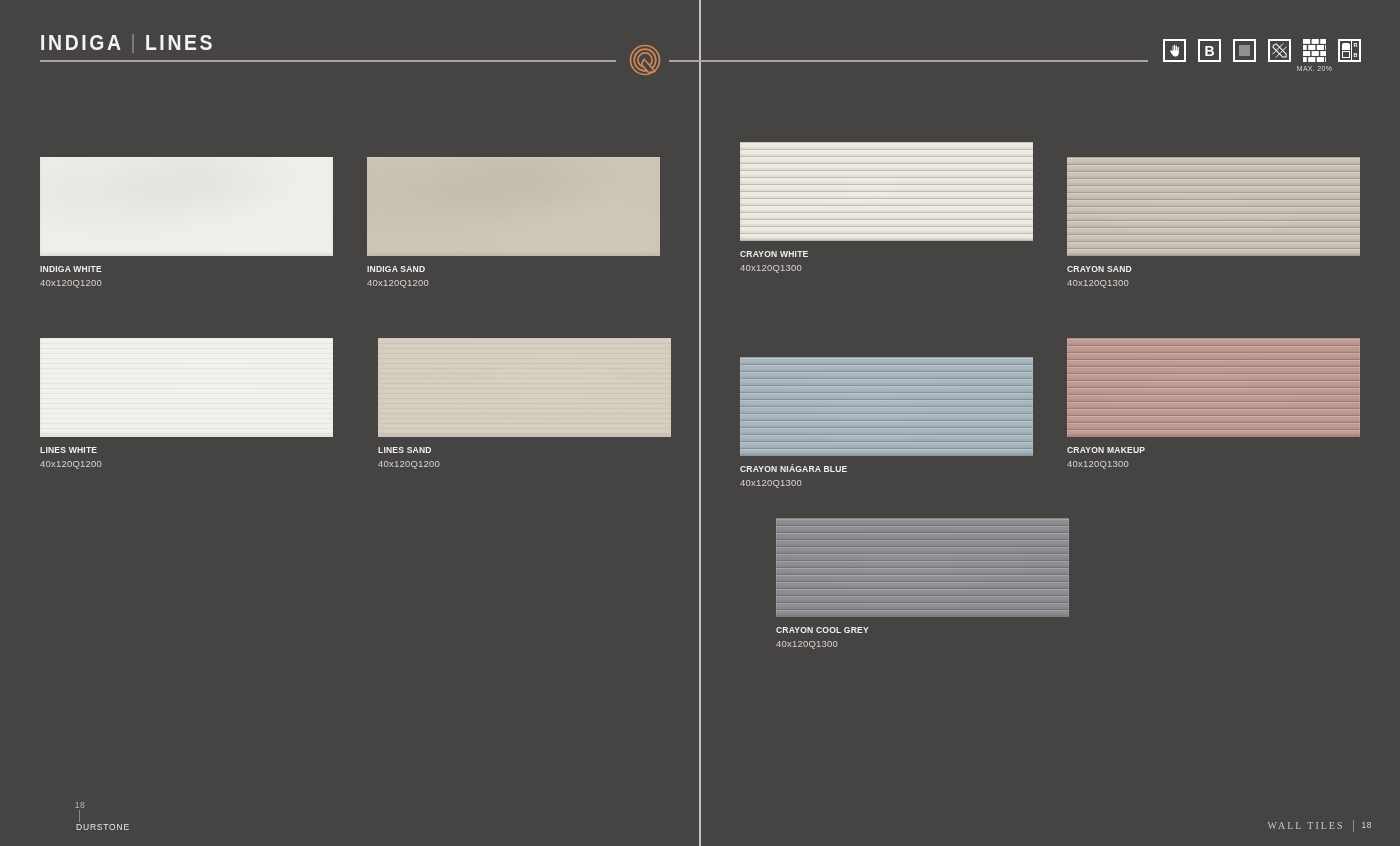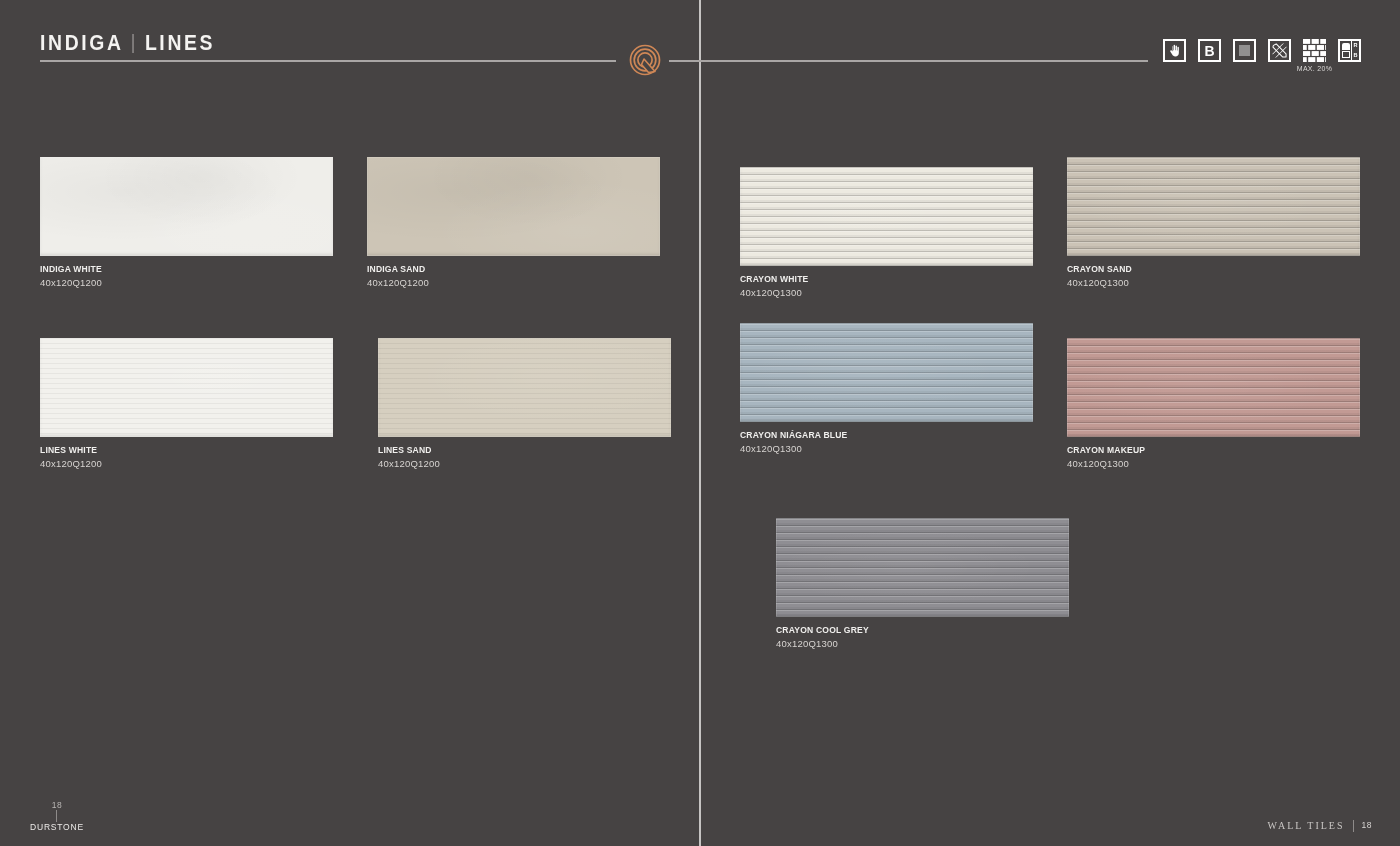--- a/index.html
+++ b/index.html
@@ -84,21 +84,21 @@
     font-size:9.5px; color:#d7d4d1; letter-spacing:.2px;
   }
 
   
   .footer-left {
     position:absolute; left:30px; bottom:14px; display:flex; align-items:center;
     font-size:8.5px; color:#b9b6b4;flex-direction:column;
   }
   .footer-left .pg { letter-spacing:.5px; }
   .footer-left .bar { width:1px; height:12px; background:#8e8b8a; margin:0 8px; }
-  .footer-left .brand { color:#eceae8; letter-spacing:.8px; font-size:8.5px; }
+  .footer-left .brand { color:#eceae8; letter-spacing:.8px; font-size:8.5px;margin-left:46px; }
   .footer-right {
     position:absolute; right:28px; bottom:14px; display:flex; align-items:flex-start;
     font-family:"Liberation Serif", serif; font-size:10px; color:#c9c6c4; letter-spacing:2px;
   }
   .footer-right .bar { width:1px; height:12px; background:#8e8b8a; margin:0 8px; }
   .footer-right .pg { font-family:"Liberation Sans", sans-serif; font-size:8.5px; letter-spacing:.5px; color:#d7d4d2; }
 </style>
 </head>
 <body>
 
@@ -197,39 +197,39 @@
 
 <div class="card" style="left:378px; top:338px">
   <div class="tile texture-lines" style="--tile-color: #d6cfc0;"></div>
   <div class="pname">LINES SAND</div>
   <div class="meta">
     <span>40x120</span>
     <span>Q1200</span>
   </div>
 </div>
 
-<div class="card" style="left:740px; top:167px">
+<div class="card" style="left:740px; top:142px">
   <div class="tile texture-ridges" style="--tile-color: #edeae1;"></div>
   <div class="pname">CRAYON WHITE</div>
   <div class="meta">
     <span>40x120</span>
     <span>Q1300</span>
   </div>
 </div>
 
 <div class="card" style="left:1067px; top:157px">
   <div class="tile texture-ridges" style="--tile-color: #cbc3b6;"></div>
   <div class="pname">CRAYON SAND</div>
   <div class="meta">
     <span>40x120</span>
     <span>Q1300</span>
   </div>
 </div>
 
-<div class="card" style="left:740px; top:323px">
+<div class="card" style="left:740px; top:357px">
   <div class="tile texture-ridges" style="--tile-color: #a8b6c0;"></div>
   <div class="pname">CRAYON NIÁGARA BLUE</div>
   <div class="meta">
     <span>40x120</span>
     <span>Q1300</span>
   </div>
 </div>
 
 <div class="card" style="left:1067px; top:338px">
   <div class="tile texture-ridges" style="--tile-color: #c29a94;"></div>

